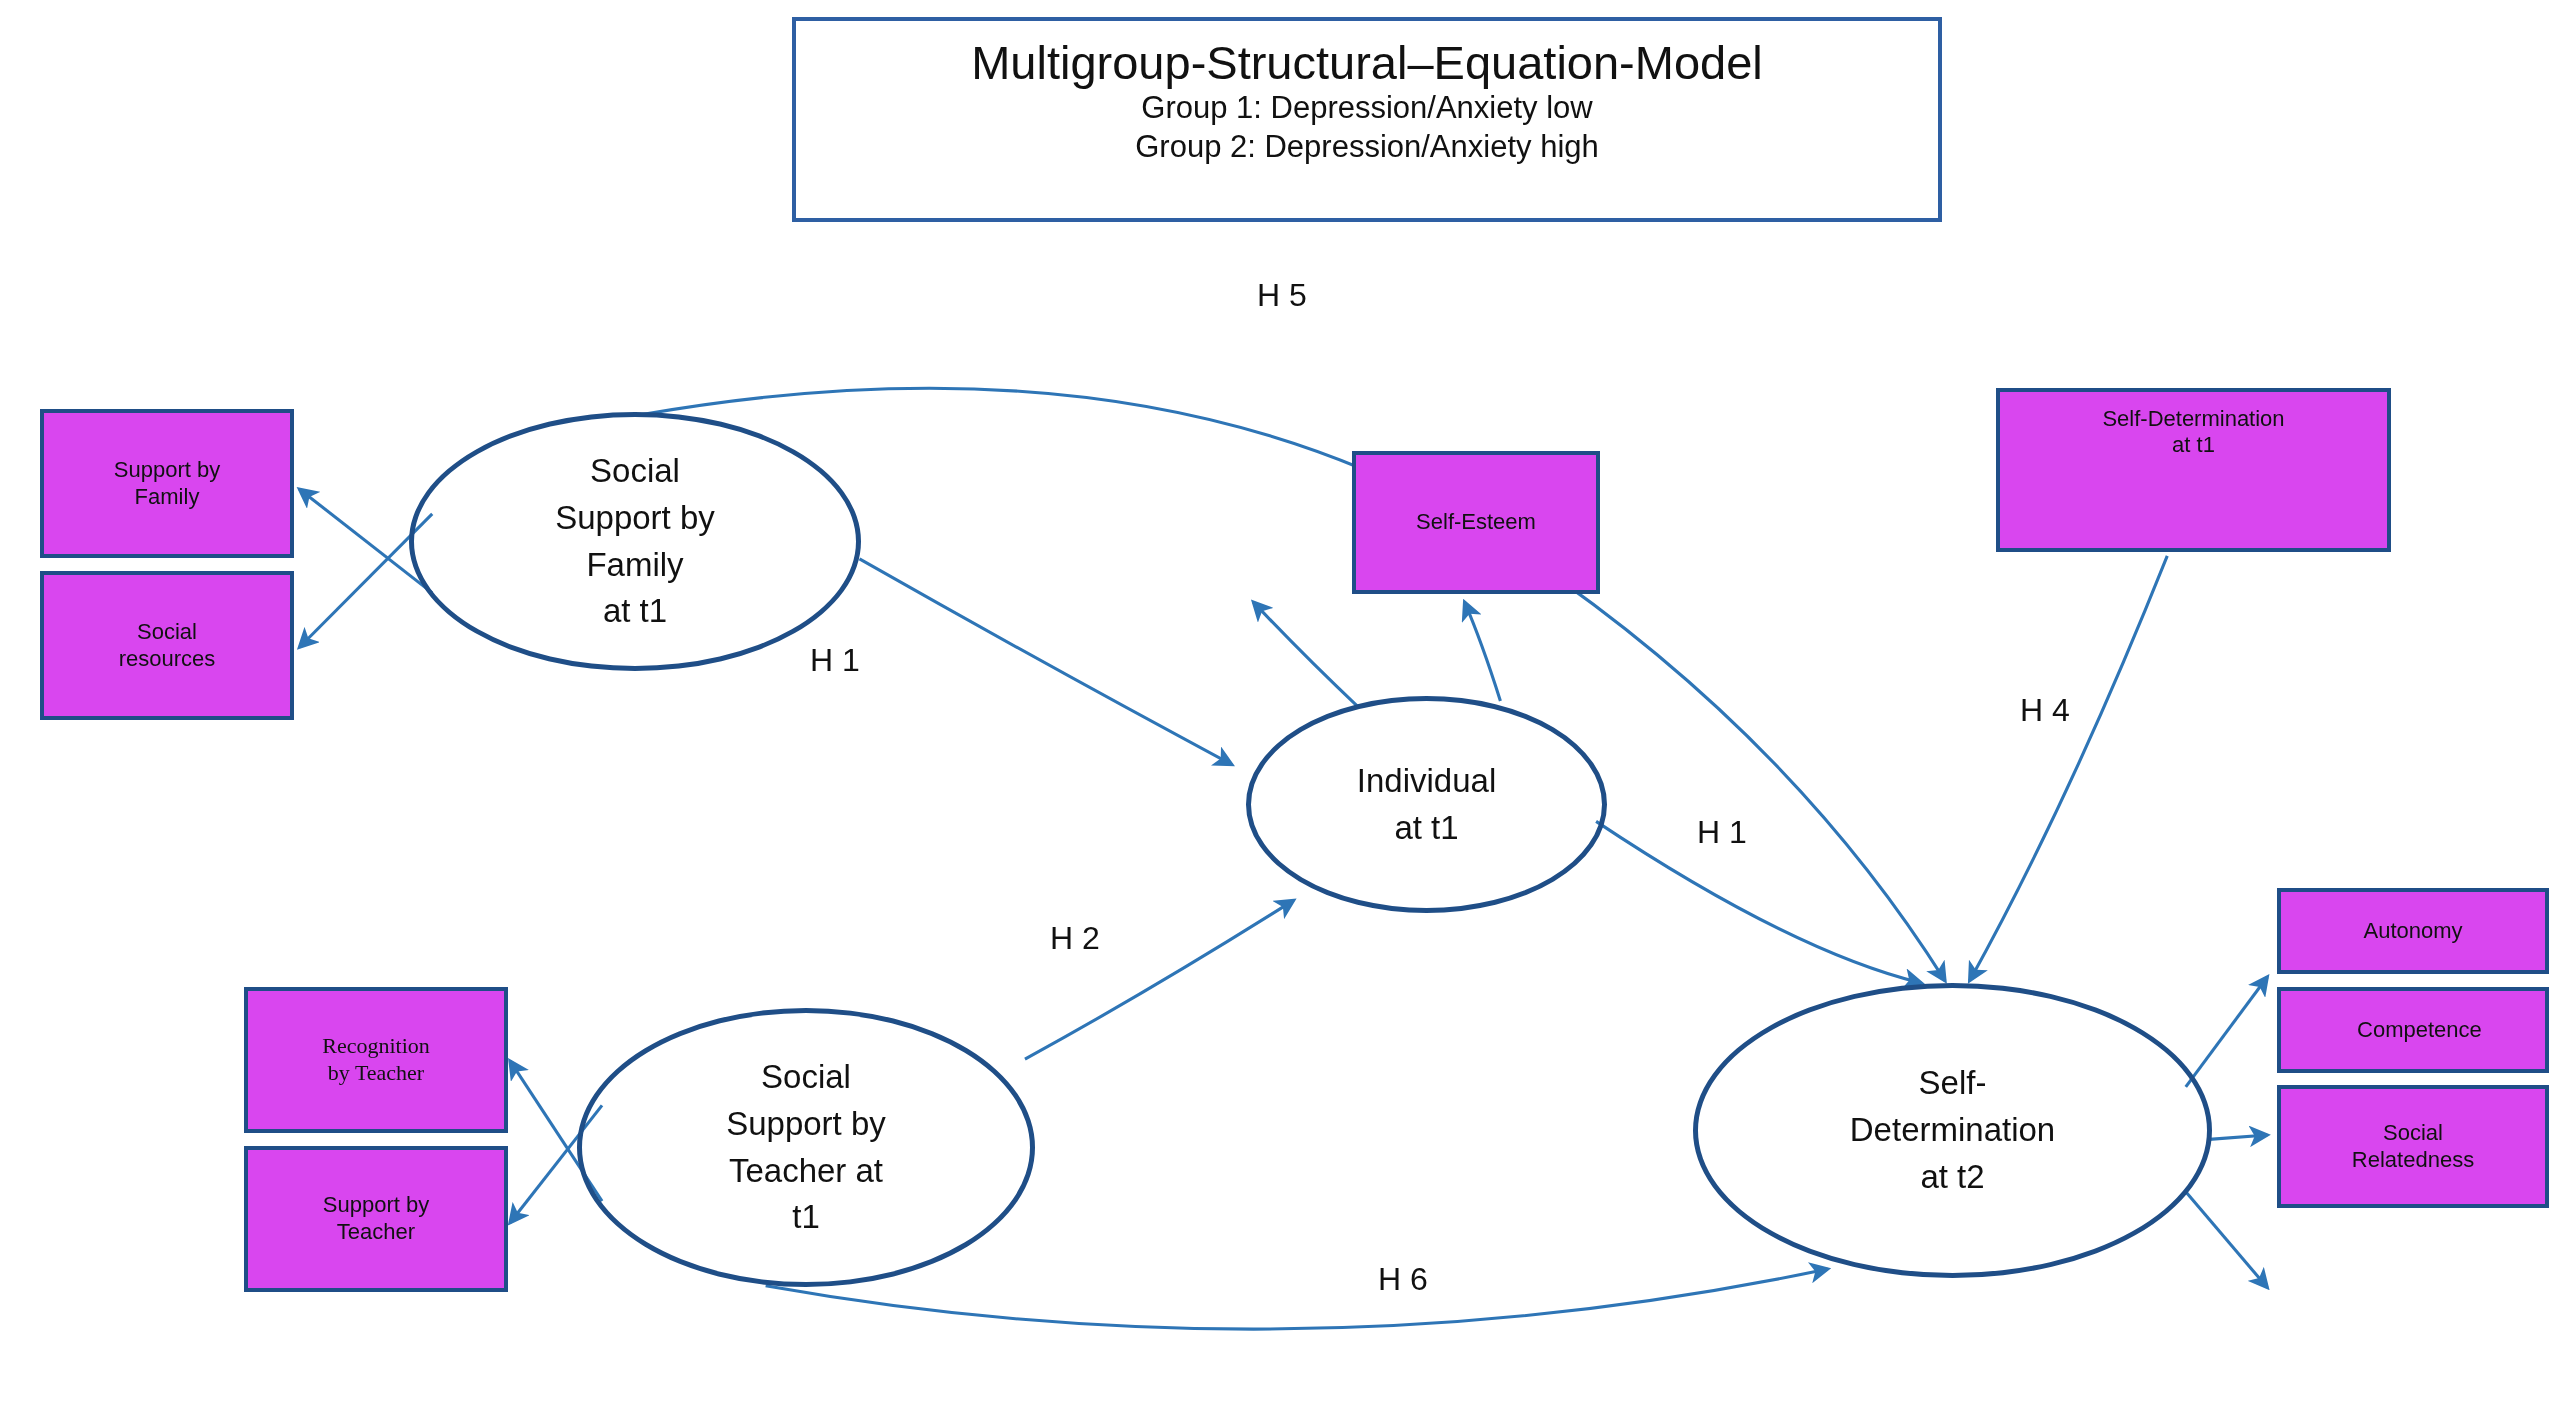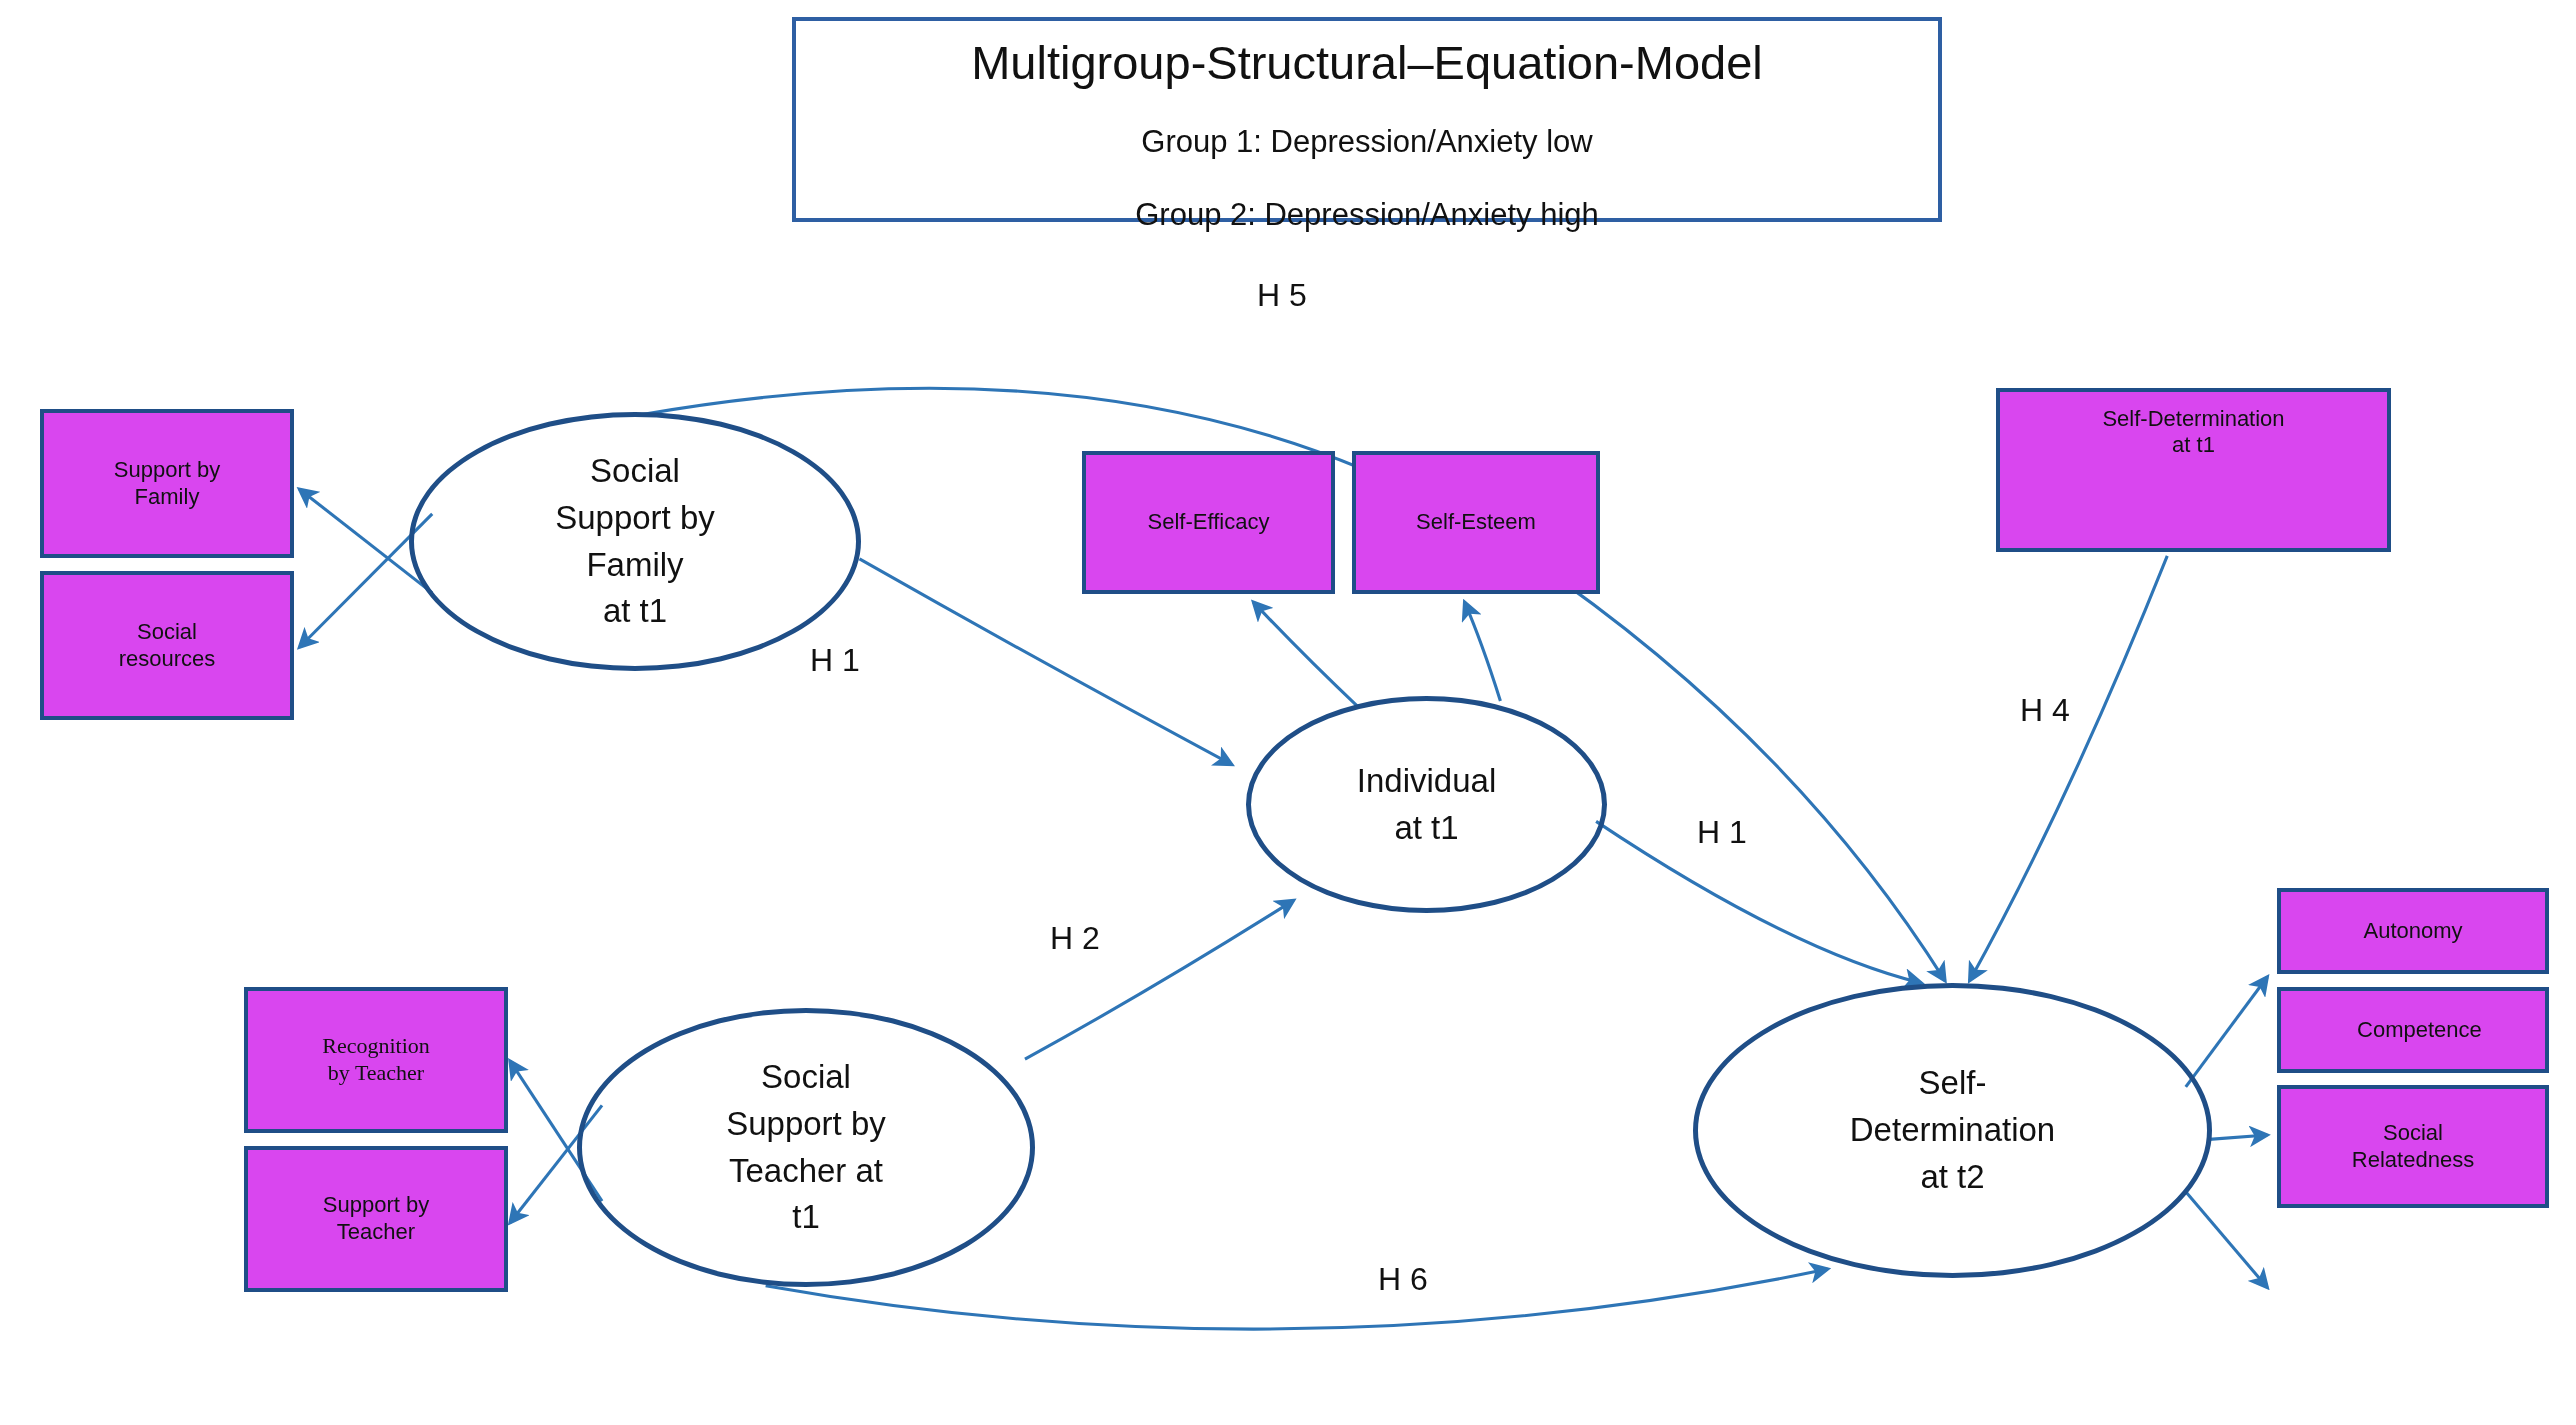--- a/index.html
+++ b/index.html
@@ -6,21 +6,21 @@
   body{font-family:"Liberation Sans",sans-serif;}
   #stage{position:relative;width:2576px;height:1426px;background:#fff;overflow:hidden;}
   #wires{position:absolute;left:0;top:0;width:2576px;height:1426px;pointer-events:none;}
 
   .hyp-list{position:absolute;left:23.5px;top:32px;}
   .hyp-line{font-size:33px;color:#111;line-height:1.0;margin-bottom:25px;white-space:nowrap;}
 
   .title-box{position:absolute;left:792px;top:17.3px;width:1150px;height:205px;
              border:4.3px solid #2E5FA3;box-sizing:border-box;background:#fff;
              display:flex;flex-direction:column;align-items:center;justify-content:flex-start;
-             padding-top:16px;gap:34px;}
+             padding-top:16px;}
   .title-main{font-size:47px;color:#111;white-space:nowrap;line-height:1.1;}
   .title-sub{font-size:31px;color:#111;white-space:nowrap;line-height:1.25;}
 
   .obox{position:absolute;border:4.3px solid #1F4E87;box-sizing:border-box;background:#d946ef;
         display:flex;align-items:center;justify-content:center;text-align:center;
         font-size:22px;color:#111;line-height:1.22;padding:0 6.2px;}
 
   .ellipse{position:absolute;border:5.6px solid #1F4E87;border-radius:50%;box-sizing:border-box;
            background:transparent;display:flex;align-items:center;justify-content:center;
            text-align:center;font-size:33px;color:#111;line-height:1.42;}
@@ -81,23 +81,20 @@
     </div>
   </div>
 
   <div class="obox" style="left:40px;top:571px;width:254px;height:149px;">
     <div>
       <div>Social</div>
       <div>resources</div>
     </div>
   </div>
 
-  <div class="obox" style="left:1082px;top:451px;width:253px;height:143px;">
-    <div>Self-Efficacy</div>
-  </div>
 
   <div class="obox" style="left:1352px;top:451px;width:248px;height:143px;">
     <div>Self-Esteem</div>
   </div>
 
   <div class="obox" style="left:1996px;top:388px;width:395px;height:164px;align-items:flex-start;padding-top:13.6px;">
     <div>
       <div>Self-Determination</div>
       <div>at t1</div>
     </div>

